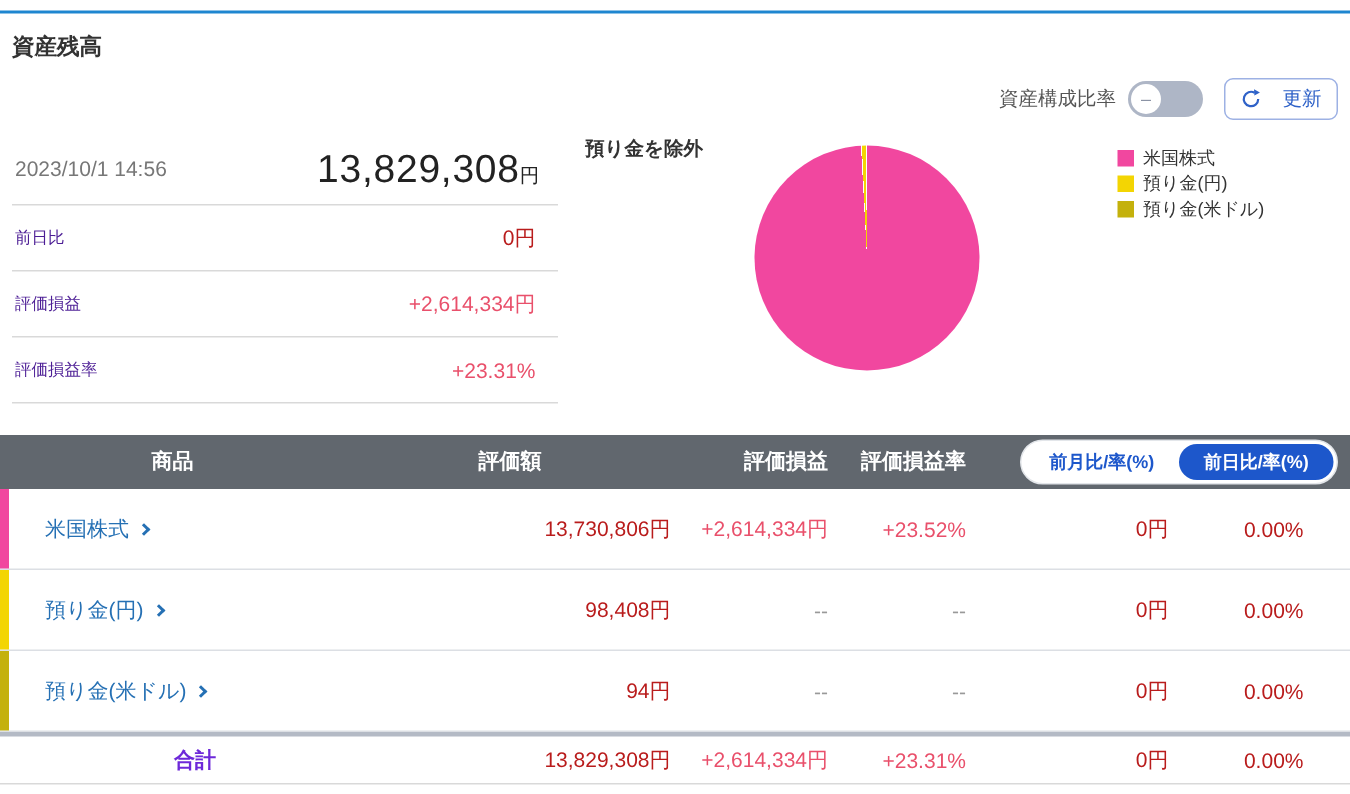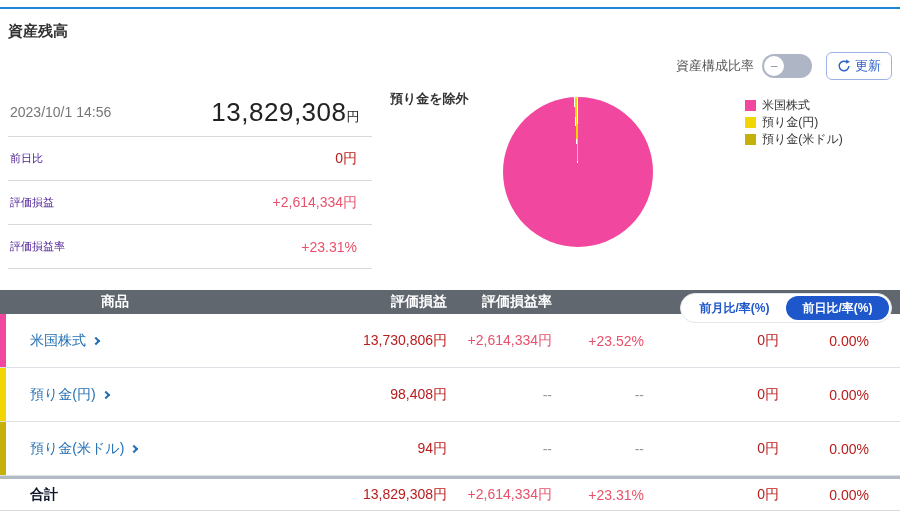--- a/index.html
+++ b/index.html
@@ -15,21 +15,21 @@
   .controls { position:absolute; top:52px; right:8px; height:28px; display:flex; align-items:center; gap:14px; }
   .toggle-wrap { display:flex; align-items:center; gap:8px; }
   .toggle-label { font-size:13px; color:#555; }
   .toggle { position:relative; width:50px; height:24px; border-radius:12px; background:var(--toggle-off); cursor:pointer; }
   .toggle-knob {
     position:absolute; left:2px; top:2px; width:20px; height:20px; border-radius:50%; background:#fff;
     display:flex; align-items:center; justify-content:center; font-size:12px; color:#8b93a5; line-height:1;
   }
   .refresh-btn {
     height:28px; padding:0 10px; background:#fff; border:1px solid #9db1e4; border-radius:6px;
-    color:var(--action-blue); font-size:13px; display:flex; align-items:center; gap:4px; cursor:pointer;
+    color:var(--action-blue); font-size:13px; display:flex; align-items:center; gap:14px; cursor:pointer;
     font-family:inherit;
   }
   .refresh-btn svg { display:block; }
 
   
   .left-panel { position:absolute; top:88px; left:8px; width:364px; }
   .lp-row {
     display:flex; align-items:center; justify-content:space-between;
     height:44px; border-bottom:1px solid #d9d9d9; padding:0 12px 0 2px;
   }
@@ -43,21 +43,21 @@
   
   .chart-title { position:absolute; top:90px; left:390px; font-size:13px; font-weight:600; color:#333; }
   .pie { position:absolute; top:97px; left:503px; width:150px; height:150px; border-radius:50%; }
   .legend { position:absolute; top:97px; left:745px; list-style:none; }
   .legend li { display:flex; align-items:center; gap:6px; height:17px; font-size:12px; color:#333; }
   .swatch { width:11px; height:11px; display:inline-block; }
 
   
   .asset-table { position:absolute; top:290px; left:0; width:900px; }
   .t-head {
-    position:relative; height:24px; background:var(--header-bg); color:#fff; font-size:14px; font-weight:700;
+    position:relative; height:36px; background:var(--header-bg); color:#fff; font-size:14px; font-weight:700;
     display:grid; grid-template-columns:230px 220px 105px 92px 1fr; align-items:center;
   }
   .t-head .h-product { text-align:center; }
   .t-head .h-val { text-align:center; }
   .t-head .h-pl, .t-head .h-rate { text-align:right; padding-right:3px; }
   .period-pill {
     position:absolute; right:8px; top:3px; width:212px; height:30px; background:#fff; border:1px solid #e3e6ea;
     border-radius:15px; display:flex; padding:2px;
   }
   .pill-seg {
@@ -76,21 +76,21 @@
   .product-link { color:var(--link); text-decoration:none; display:inline-flex; align-items:center; gap:7px; cursor:pointer; }
   .chev { width:6px; height:6px; border-top:2px solid var(--link); border-right:2px solid var(--link); transform:rotate(45deg); margin-top:1px; }
   .num { text-align:right; padding-right:3px; color:#b91c1c; }
   .num.gain { color:var(--gain-red); }
   .num.dash { color:#999; }
 
   .t-total {
     height:35px; border-top:3px solid #b4bac5; border-bottom:1px solid #d9d9d9; font-size:14px;
     display:grid; grid-template-columns:230px 220px 105px 92px 135px 90px 28px; align-items:center;
   }
-  .total-label { padding-left:30px; font-weight:700; color:#0f172a; }
+  .total-label { padding-left:30px; font-weight:700; color:#6d28d9;text-align:center; }
 </style>
 </head>
 <body>
 
 <div class="top-line"></div>
 <h1 class="page-title">資産残高</h1>
 
 <div class="controls">
   <div class="toggle-wrap">
     <span class="toggle-label">資産構成比率</span>
@@ -141,20 +141,21 @@
   </li>
   <li>
     <span class="swatch" style="background: rgb(196, 177, 12);"></span>
     <span>預り金(米ドル)</span>
   </li>
 </ul>
 
 <div class="asset-table">
   <div class="t-head">
     <span class="h-product">商品</span>
+    <span class="h-val">評価額</span>
     <span class="h-pl">評価損益</span>
     <span class="h-rate">評価損益率</span>
     <span></span>
     <div class="period-pill">
       <div class="pill-seg inactive">前月比/率(%)</div>
       <div class="pill-seg active">前日比/率(%)</div>
     </div>
   </div>
 
   <div class="t-row">

